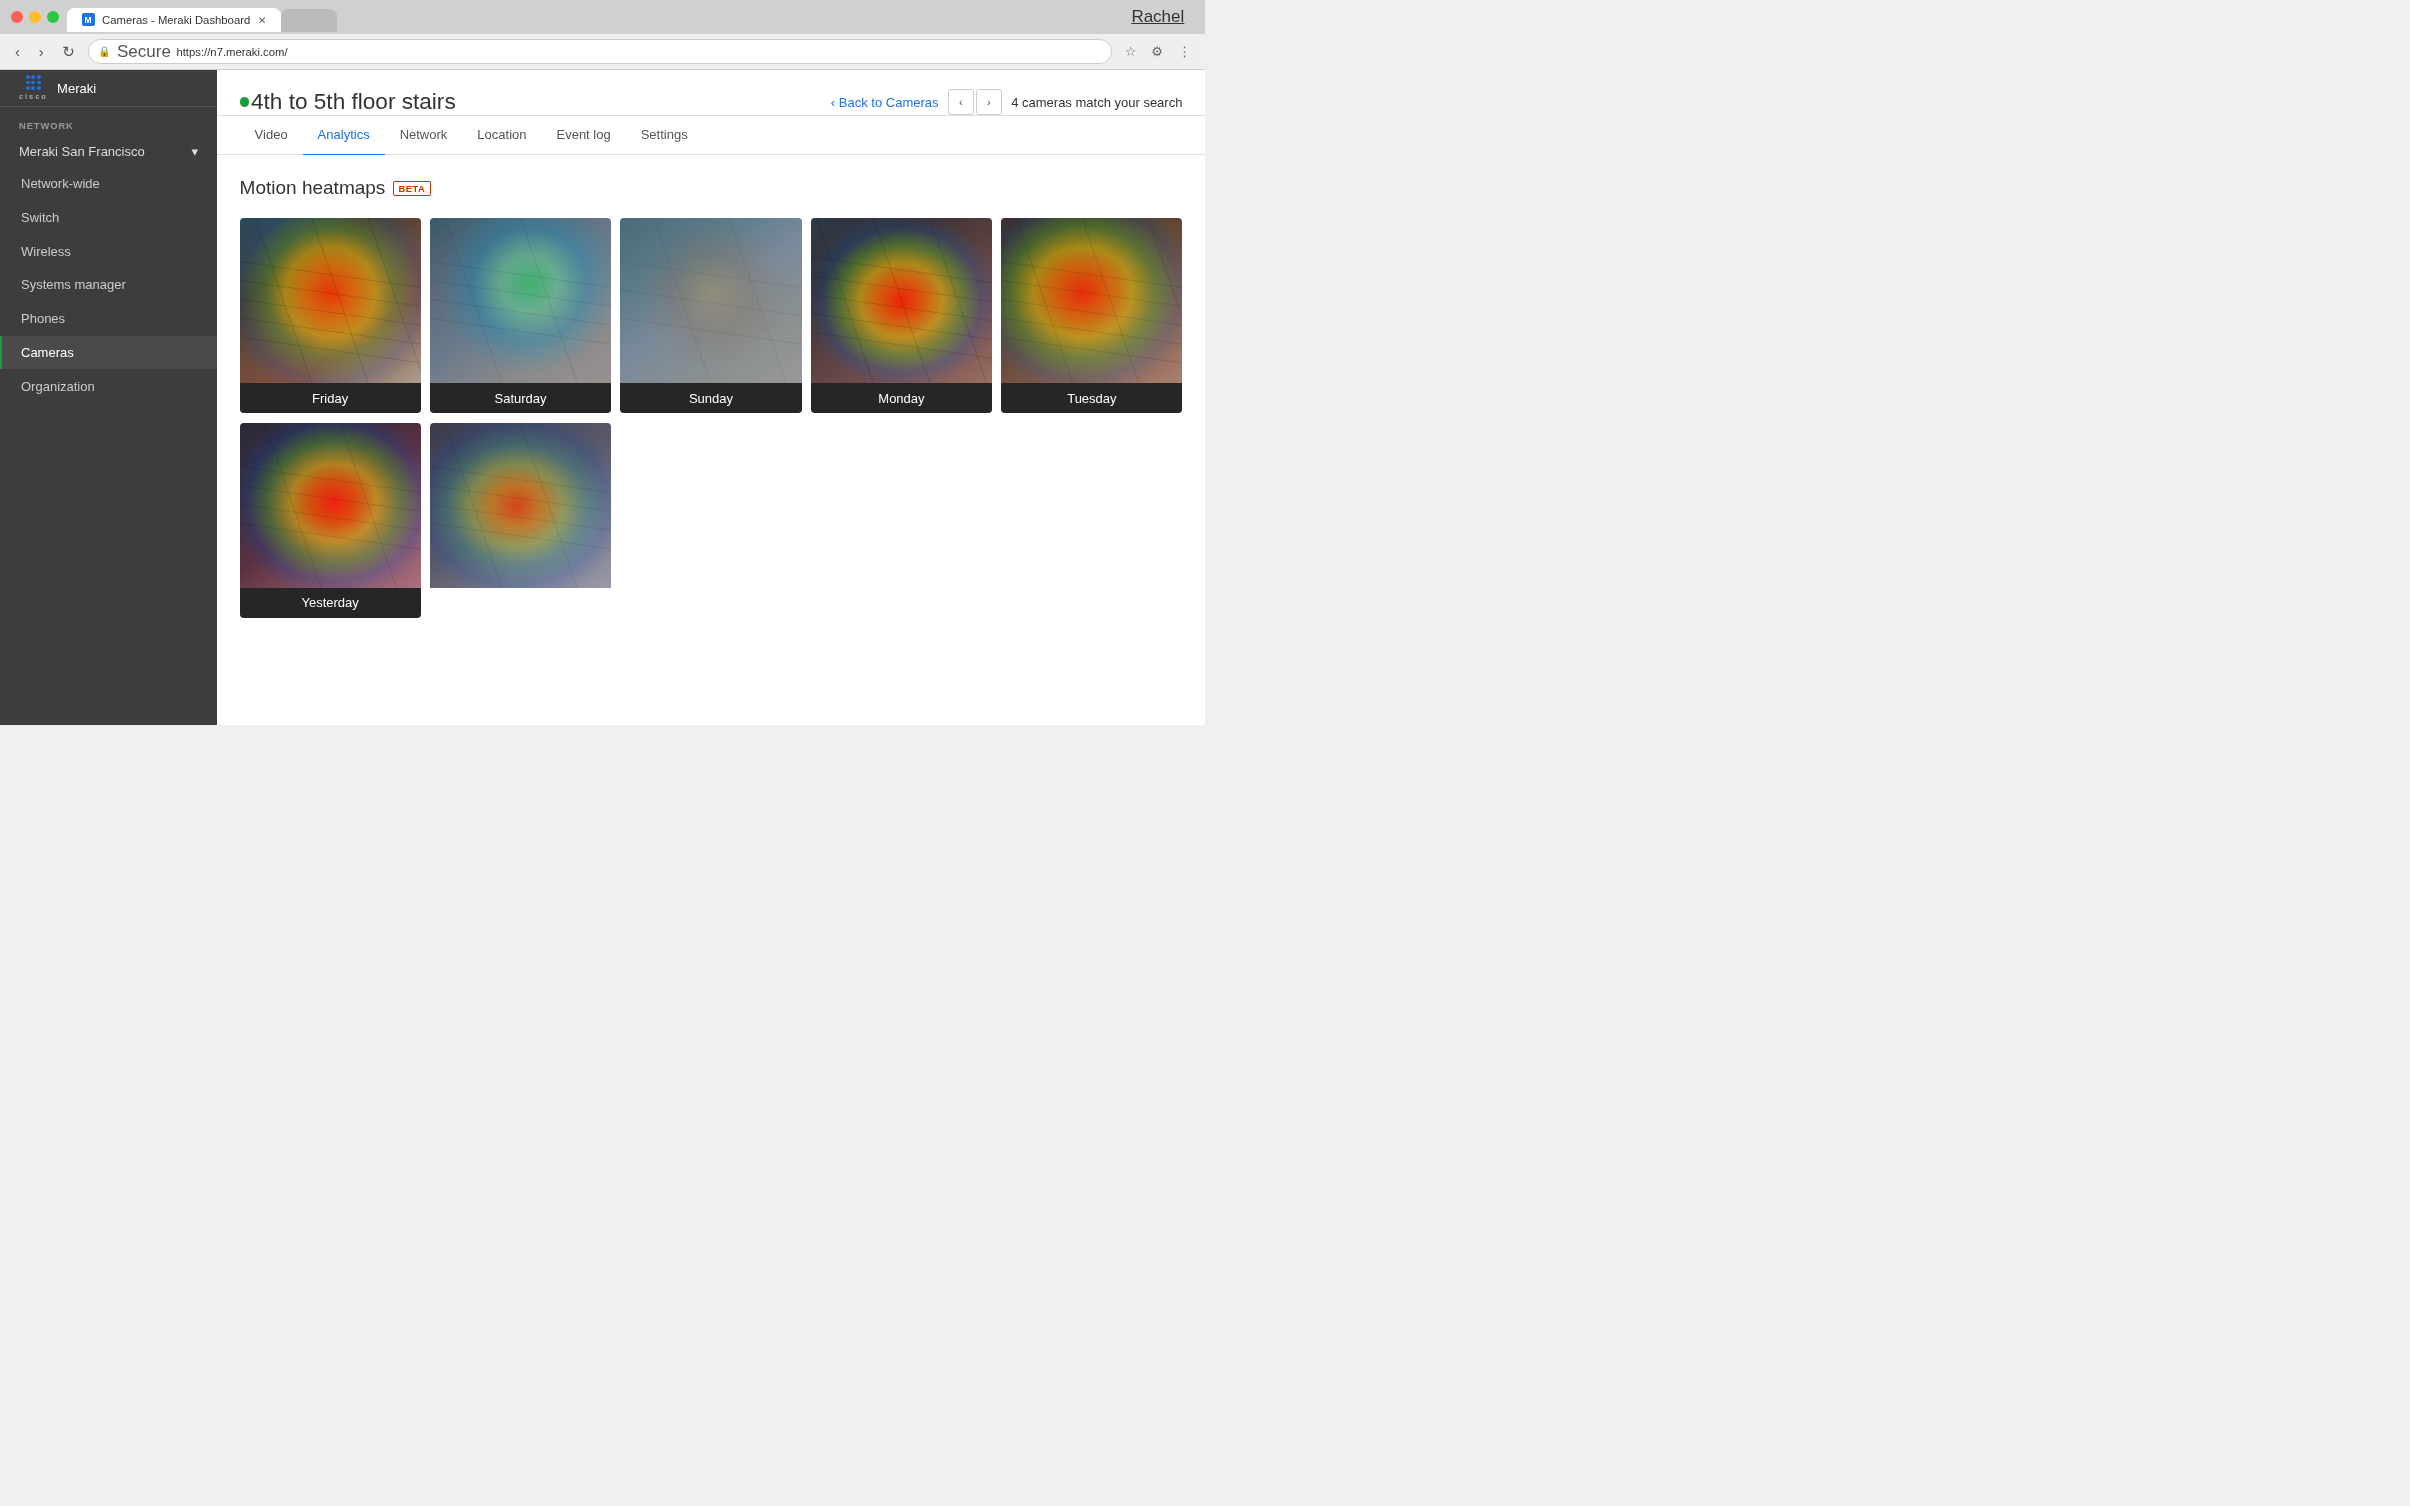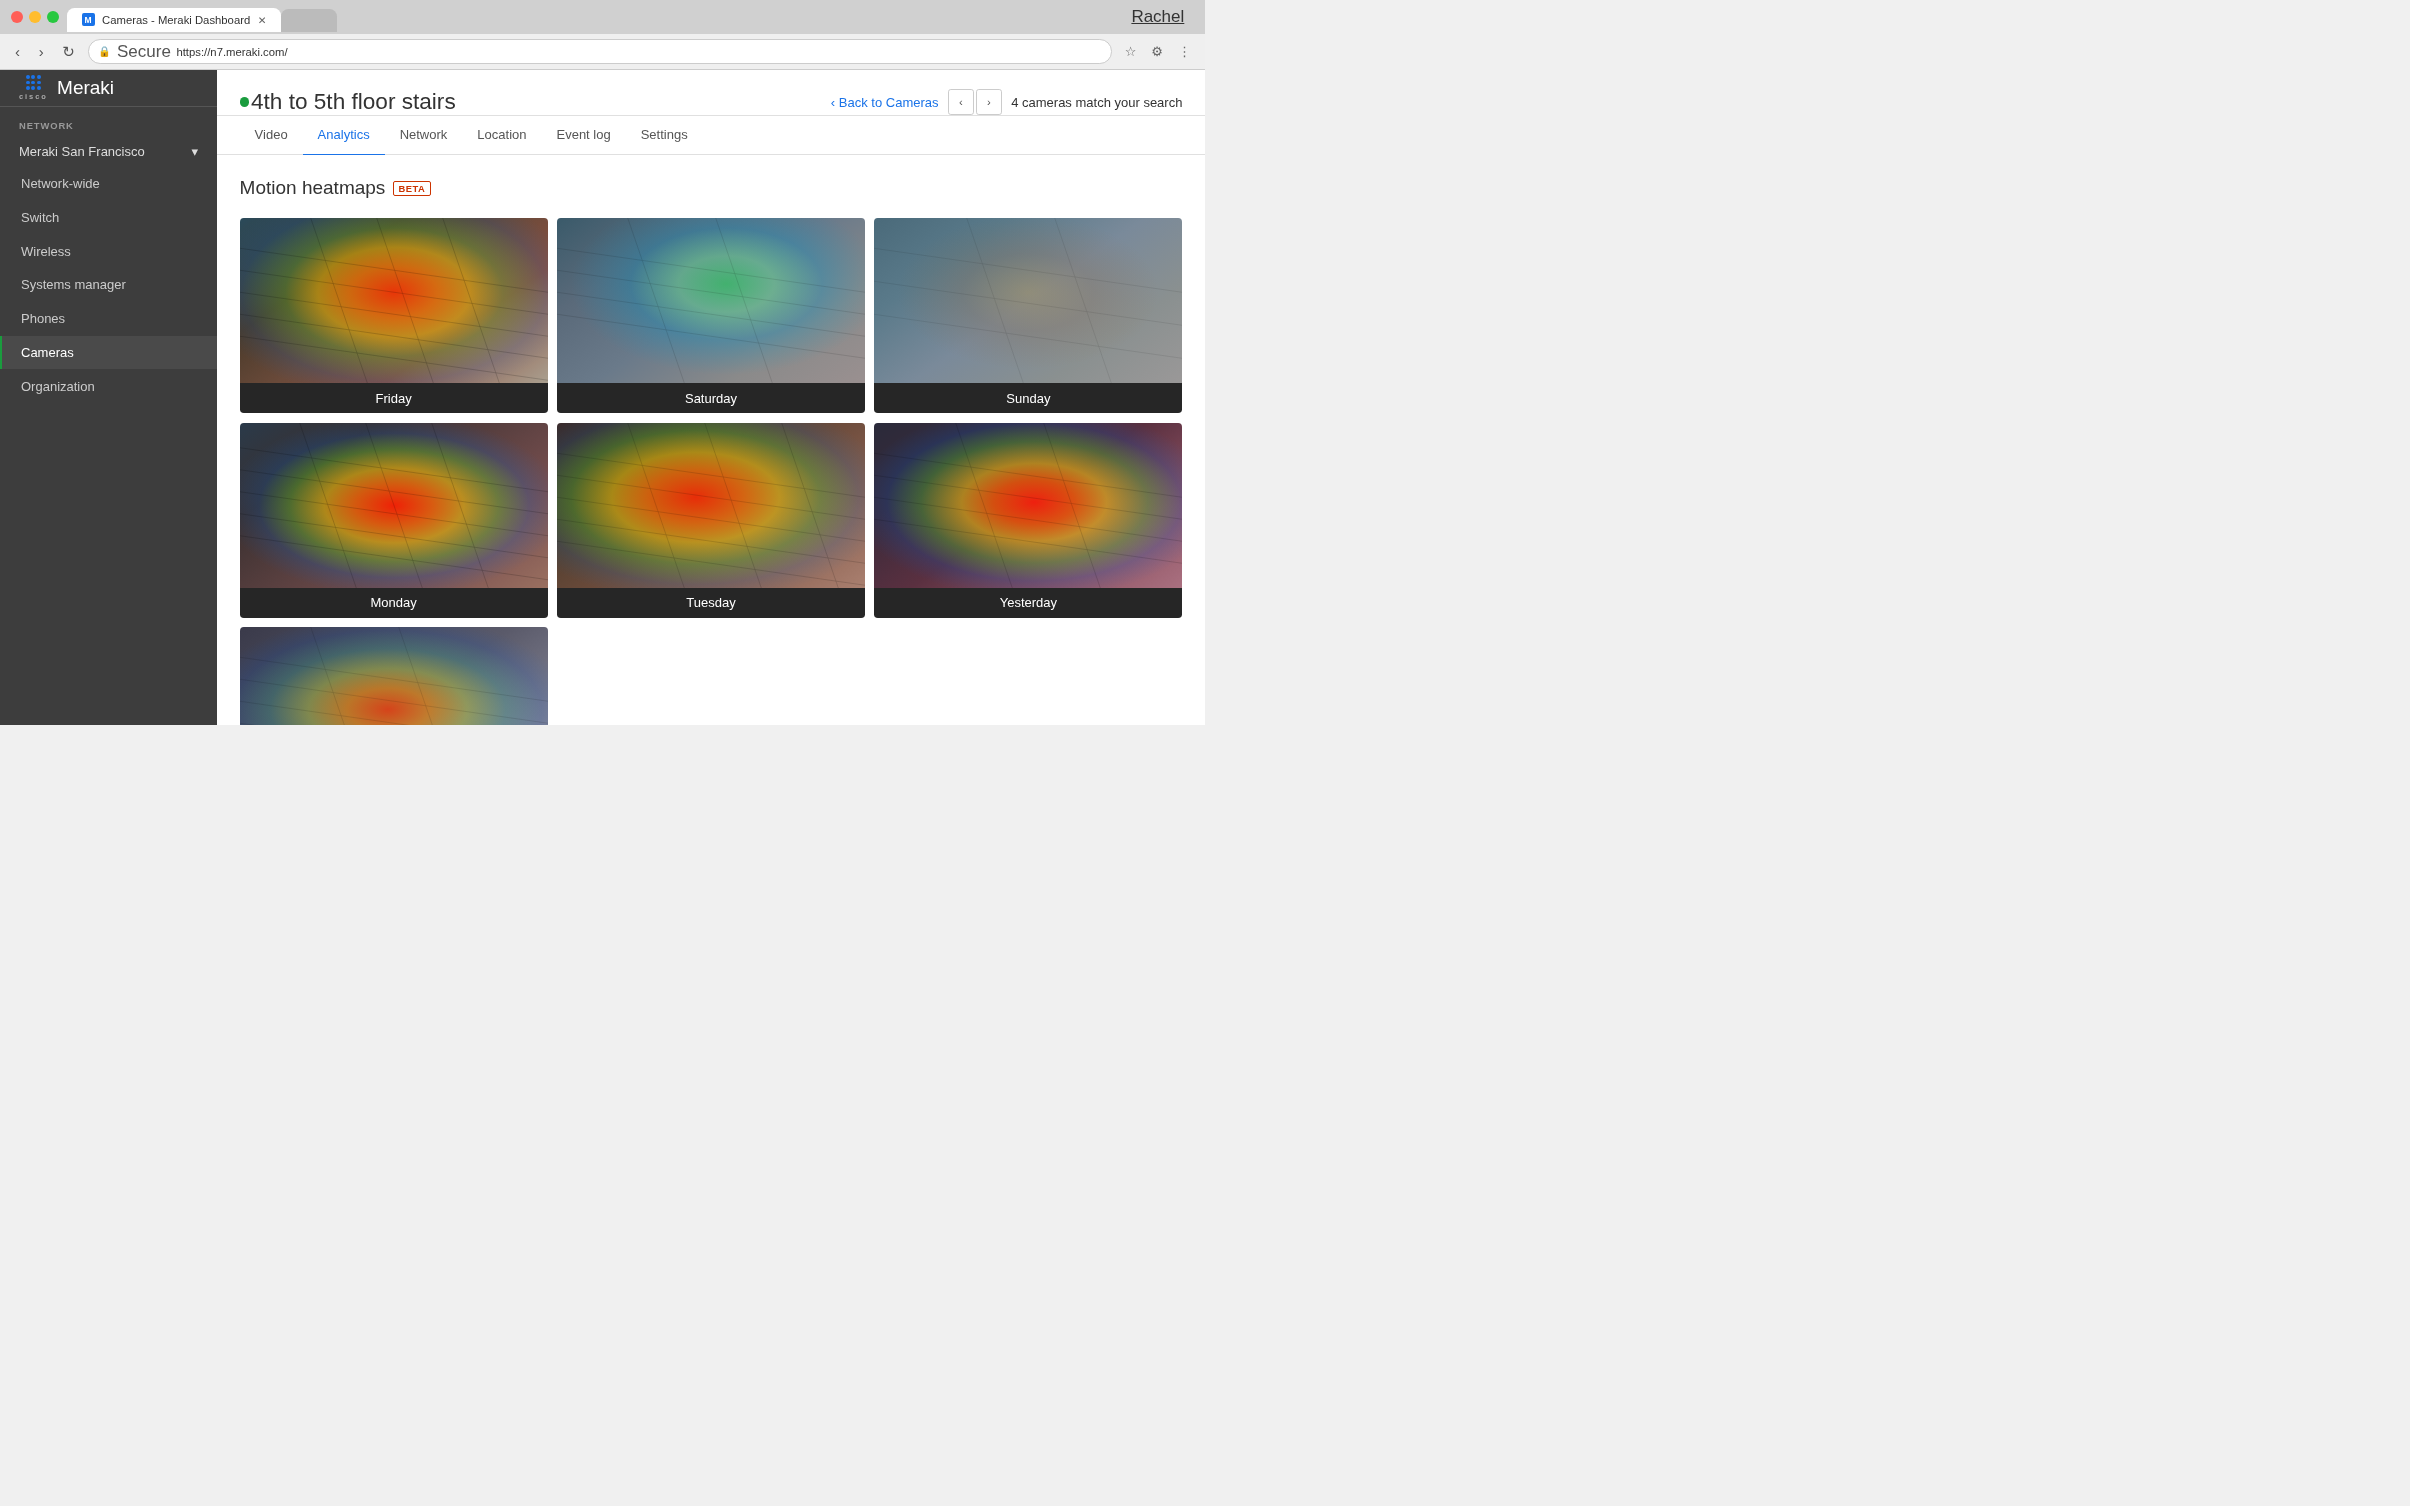--- a/index.html
+++ b/index.html
@@ -28,21 +28,21 @@
     
     .app-layout { display: flex; height: calc(753px - 98px); }
 
     
     .sidebar { width: 217px; background: #3d3d3d; color: #ccc; flex-shrink: 0; display: flex; flex-direction: column; overflow-y: auto; }
     .sidebar-brand { display: flex; align-items: center; gap: 9.4px; padding: 5px 19px; border-bottom: 0.9px solid #555; }
     .cisco-logo { display: flex; flex-direction: column; align-items: center; }
     .cisco-logo-text { font-size: 7.5px; letter-spacing: 1.9px; color: #aaa; font-weight: bold; }
     .cisco-dots { display: grid; grid-template-columns: repeat(3,3.8px); gap: 1.9px; margin-bottom: 1.9px; }
     .cisco-dot { width: 3.8px; height: 3.8px; background: #1a73e8; border-radius: 50%; }
-    .brand-name { font-size: 19px; color: white; font-weight: 400; }
+    .brand-name { font-size: 13px; color: white; font-weight: 400; }
     .sidebar-section-label { font-size: 9.4px; color: #999; letter-spacing: 0.9px; padding: 13px 19px 5.6px; font-weight: 600; text-transform: uppercase; }
     .sidebar-network-select { display: flex; align-items: center; justify-content: space-between; padding: 7.5px 19px; color: #ddd; font-size: 13px; cursor: pointer; }
     .sidebar-item { display: flex; align-items: center; padding: 9.4px 19px; color: #ccc; font-size: 13px; cursor: pointer; border-left: 2.8px solid transparent; }
     .sidebar-item.active { background: #4a4a4a; color: white; border-left: 2.8px solid #1a9c3e; }
     .bottom-area { margin-top: auto; padding: 9.4px 0; border-top: 0.9px solid #555; }
     .bottom-btn { display: flex; align-items: center; gap: 7.5px; padding: 7.5px 19px; color: #ccc; font-size: 11.3px; cursor: pointer; }
 
     
     .main-content { flex: 1; background: white; overflow-y: auto; }
     .page-header { display: flex; align-items: center; padding: 19px 22.6px 0; border-bottom: 0.9px solid #e0e0e0; }
@@ -57,21 +57,21 @@
 
     
     .page-tabs { display: flex; gap: 0; padding: 0 22.6px; border-bottom: 0.9px solid #e0e0e0; text-align: center; }
     .tab-item { padding: 11.3px 15px; font-size: 13px; color: #555; cursor: pointer; border-bottom: 1.9px solid transparent; margin-bottom: -0.9px; }
     .tab-item.active { color: #1a73e8; border-bottom: 1.9px solid #1a73e8; font-weight: 500; }
 
     
     .content-area { padding: 22.6px; }
     .section-title { font-size: 19px; font-weight: 400; color: #333; display: flex; align-items: center; gap: 7.5px; margin-bottom: 19px; }
     .beta-badge { font-size: 9.4px; color: #cc3300; border: 0.9px solid #cc3300; border-radius: 2px; padding: 0.9px 4.7px; font-weight: 600; letter-spacing: 0.5px; }
-    .heatmap-grid { display: grid; grid-template-columns: repeat(3, 1fr); gap: 9.4px; }
+    .heatmap-grid { display: grid; grid-template-columns: repeat(5, 1fr); gap: 9.4px; }
     .heatmap-item { position: relative; border-radius: 3.8px; overflow: hidden; cursor: pointer; }
     .heatmap-label { background: rgba(0,0,0,0.85); color: white; text-align: center; padding: 7.5px; font-size: 13px; }
 
     
     .heatmap-canvas { width: 100%; height: 165px; position: relative; }
 
     
     .stairs-bg { width: 100%; height: 165px; background: linear-gradient(135deg, #6a9bb5 0%, #4a7a95 20%, #7a8b9a 40%, #8a7a6a 60%, #9a8a7a 80%, #aaa090 100%); position: relative; overflow: hidden; }
 
     

